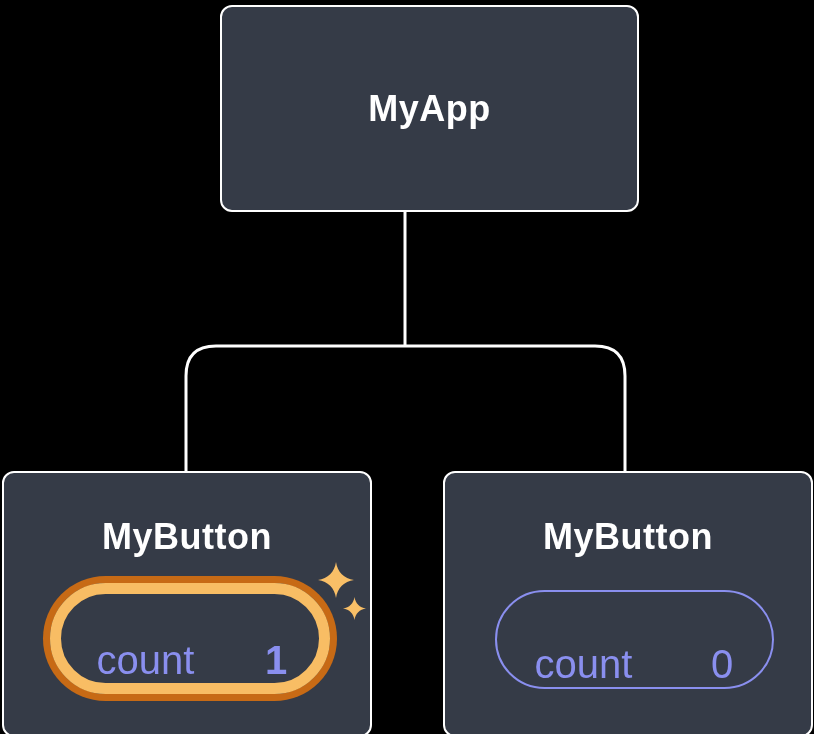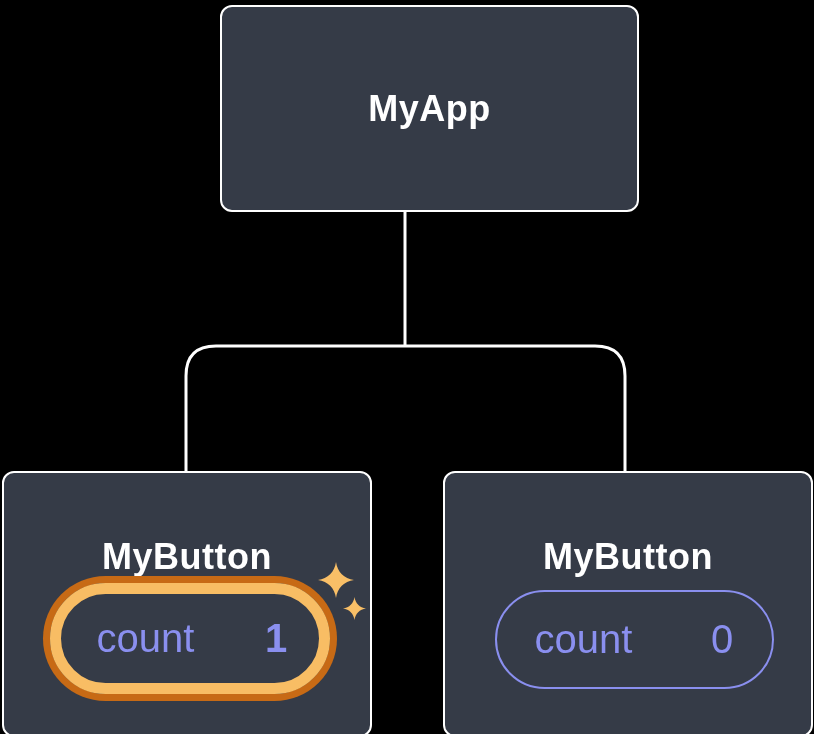--- a/index.html
+++ b/index.html
@@ -50,28 +50,28 @@
   .node-title {
     font-size: 36px;
     font-weight: 600;
     color: var(--title_text);
     letter-spacing: 0.5px;
     text-align: center;
   }
   .child-title {
     position: absolute;
     left: 0; right: 0;
-    top: 60px;
+    top: 40px;
     line-height: 48px;
     text-align: center;
   }
   .pill {
     position: absolute;
     display: flex;
-    align-items: center;
+    align-items: flex-end;
     border-radius: 999px;
   }
   .pill-highlight {
     left: 46px; top: 110px;
     width: 280px; height: 111px;
     border: 11px solid var(--highlight_orange);
     box-shadow: 0 0 0 7px var(--highlight_orange_dark);
   }
   .pill-normal {
     left: 50px; top: 117px;

